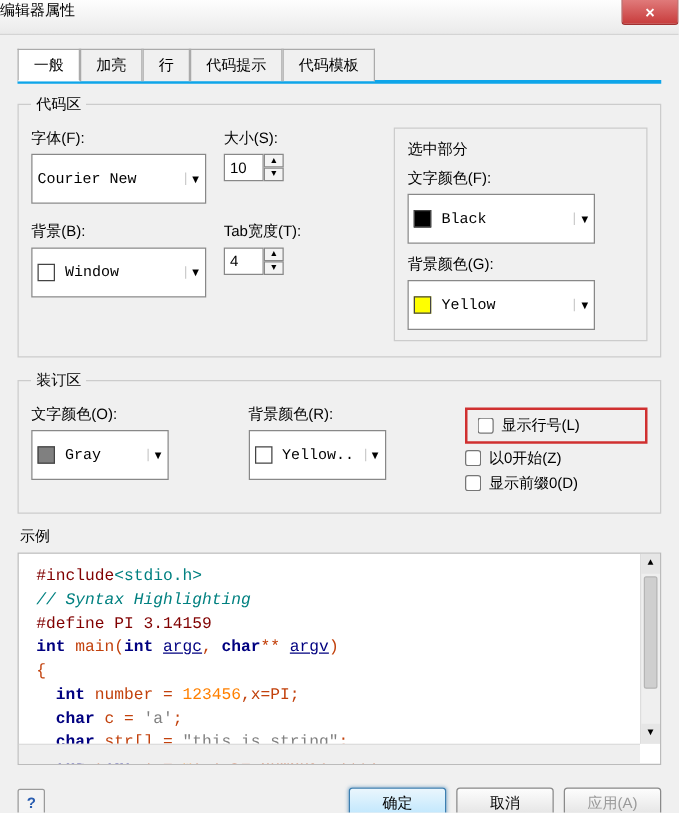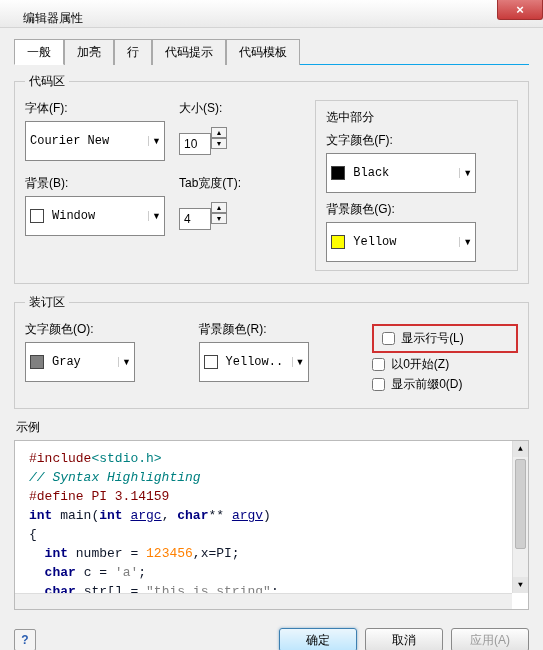--- a/index.html
+++ b/index.html
@@ -1,51 +1,51 @@
 <!DOCTYPE html>
 <html><head>
 <meta charset="utf-8">
 <style>
 * { box-sizing: border-box; margin: 0; padding: 0; }
 body { width: 543px; height: 650px; background: #f0f0f0; font-family: "Microsoft YaHei", SimSun, sans-serif; font-size: 12px; color: #000; overflow: hidden; }
-.titlebar { height: 28px; background: linear-gradient(#fefefe,#eaeaea); border-bottom: 1px solid #d4d4d4; display: flex; align-items: flex-end; padding: 0 23px; position: relative; }
+.titlebar { height: 28px; background: linear-gradient(#fefefe,#eaeaea); border-bottom: 1px solid #d4d4d4; display: flex; align-items: flex-start; padding: 0 0; position: relative; }
 .titlebar .title { font-size: 12px; }
 .closebtn { position: absolute; right: 0; top: 0; width: 46px; height: 20px; background: linear-gradient(#e07a7a,#c83c3c); border: 1px solid #a03030; border-top: none; border-radius: 0 0 3px 3px; display: flex; align-items: center; justify-content: center; color: #fff; font-weight: bold; font-size: 13px; }
 .content { padding: 10px 14px 8px 14px; }
-.tabs { display: flex; border-bottom: 1px solid #0ea5e9; margin-bottom: 8px; }
+.tabs { display: flex; border-bottom: 3px solid #0ea5e9; margin-bottom: 8px; }
 .tab { padding: 4px 12px 3px 12px; border: 1px solid #aaa; border-bottom: none; background: #f0f0f0; margin-right: 0; position: relative; top: 1px; }
 .tab.active { background: #fff; border-bottom: 1px solid #fff; }
 fieldset { border: 1px solid #ccc; padding: 10px 10px 12px 10px; margin-bottom: 10px; position: relative; }
 legend { padding: 0 4px; font-size: 12px; }
 .row { display: flex; gap: 20px; }
 .col { flex: 1; }
 .field-label { margin-bottom: 4px; display: block; }
 .combo { display: flex; align-items: center; border: 1px solid #888; background: #fff; height: 40px; width: 120px; }
 .combo .swatch { width: 14px; height: 14px; margin: 0 4px; border: 1px solid #444; flex-shrink: 0; }
 .combo .text { flex: 1; padding: 0 4px; font-family: "Courier New", monospace; font-size: 12px; white-space: nowrap; overflow: hidden; }
 .combo .arrow { width: 16px; text-align: center; font-size: 9px; border-left: 1px solid #ccc; }
 .spin { display: flex; align-items: center; }
-.spin input { width: 32px; height: 22px; border: 1px solid #888; padding: 0 4px; font-size: 12px; margin-top: 12px; }
+.spin input { width: 32px; height: 22px; border: 1px solid #888; padding: 0 4px; font-size: 12px; }
 .spin .ud { display: flex; flex-direction: column; }
 .spin .ud div { width: 16px; height: 11px; border: 1px solid #888; background: #f4f4f4; font-size: 7px; line-height: 9px; text-align: center; }
 .selection-group { border: 1px solid #ccc; padding: 8px 10px; }
 .selection-group .slabel { margin-bottom: 6px; }
 .chk { display: flex; align-items: center; gap: 6px; margin: 3px 0; }
 .chk input { width: 13px; height: 13px; }
 .redbox { border: 2px solid #d03030; align-items: center; }
 .code-area { border: 1px solid #bbb; background: #fff; height: 170px; padding: 8px 6px 8px 14px; font-family: "Courier New", monospace; font-size: 13px; line-height: 19px; overflow: hidden; position: relative; }
 .code-area .line { white-space: pre; }
 .c-com { color: #008080; font-style: italic; }
 .c-pre { color: #800000; }
 .c-ang { color: #008080; }
 .c-kw  { color: #000080; font-weight: bold; }
 .c-arg { color: #000080; text-decoration: underline; text-align: right; }
 .c-num { color: #ff8000; }
 .c-str { color: #808080; }
-.c-id  { color: #0f172a; }
+.c-id  { color: #c2410c; }
 .scroll-v { position: absolute; right: 0; top: 0; bottom: 16px; width: 16px; background: #efefef; border-left: 1px solid #ddd; }
 .scroll-v .thumb { position: absolute; left: 2px; right: 2px; top: 18px; height: 90px; background: #cfcfcf; border: 1px solid #b5b5b5; border-radius: 2px; }
 .scroll-v .abtn { position: absolute; left: 0; right: 0; height: 16px; background: #e6e6e6; text-align: center; font-size: 8px; line-height: 16px; }
 .scroll-h { position: absolute; left: 0; right: 16px; bottom: 0; height: 16px; background: #efefef; border-top: 1px solid #ddd; }
 .footer { display: flex; align-items: center; gap: 8px; padding: 10px 14px; }
 .help { width: 22px; height: 22px; border: 1px solid #9a9a9a; background: #f4f4f4; display: flex; align-items: center; justify-content: center; color: #2a5db0; font-weight: bold; border-radius: 2px; }
 .btn { min-width: 78px; height: 24px; border: 1px solid #8a8a8a; background: linear-gradient(#fdfdfd,#e3e3e3); border-radius: 3px; display: flex; align-items: center; justify-content: center; }
 .btn.primary { border: 1px solid #3c7fb1; background: linear-gradient(#eaf6fd,#bee6fd); box-shadow: 0 0 3px rgba(60,127,177,.6); }
 .btn[data-disabled="true"] { color: #9a9a9a; }
 .sw-black { background:#000; }

